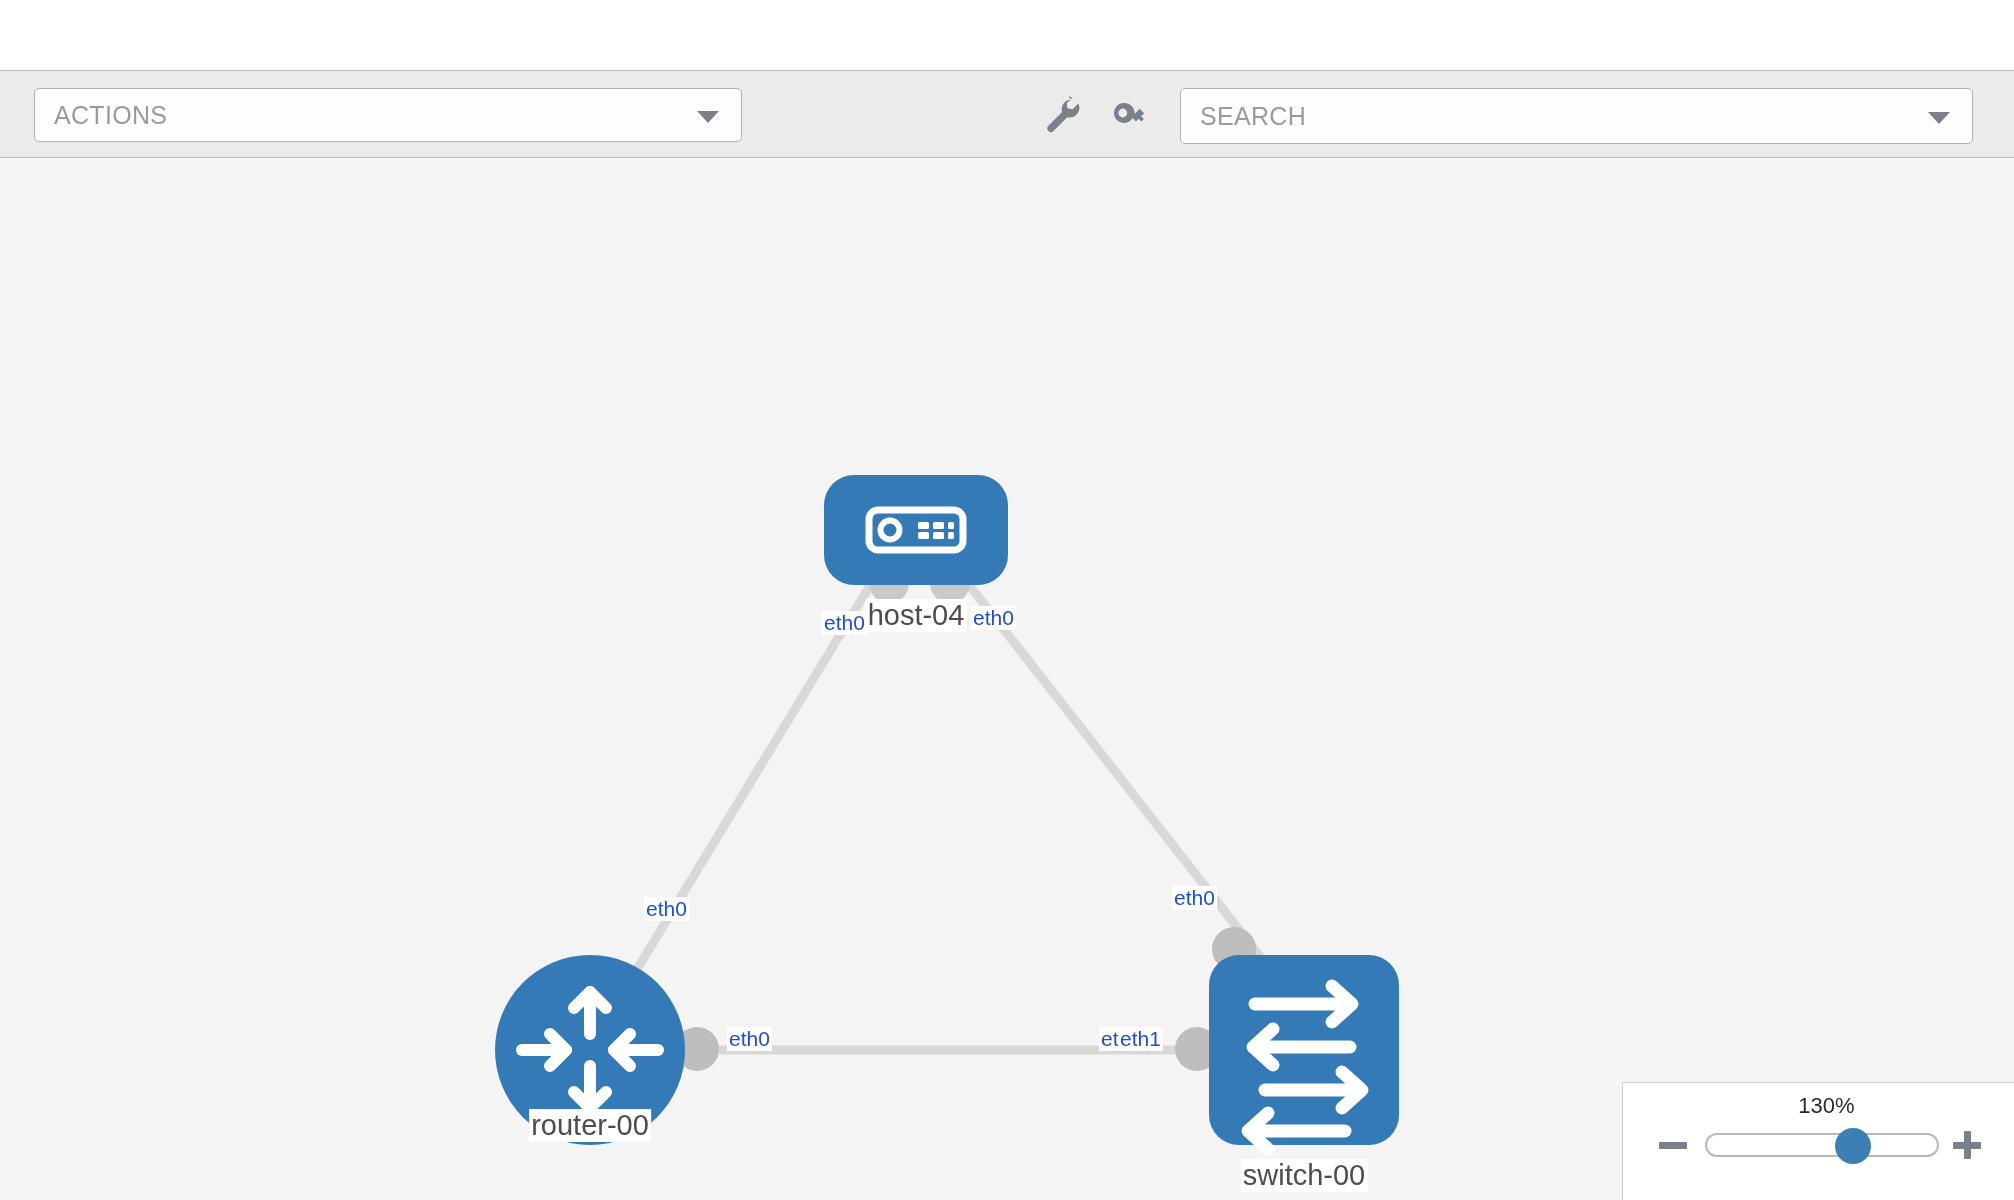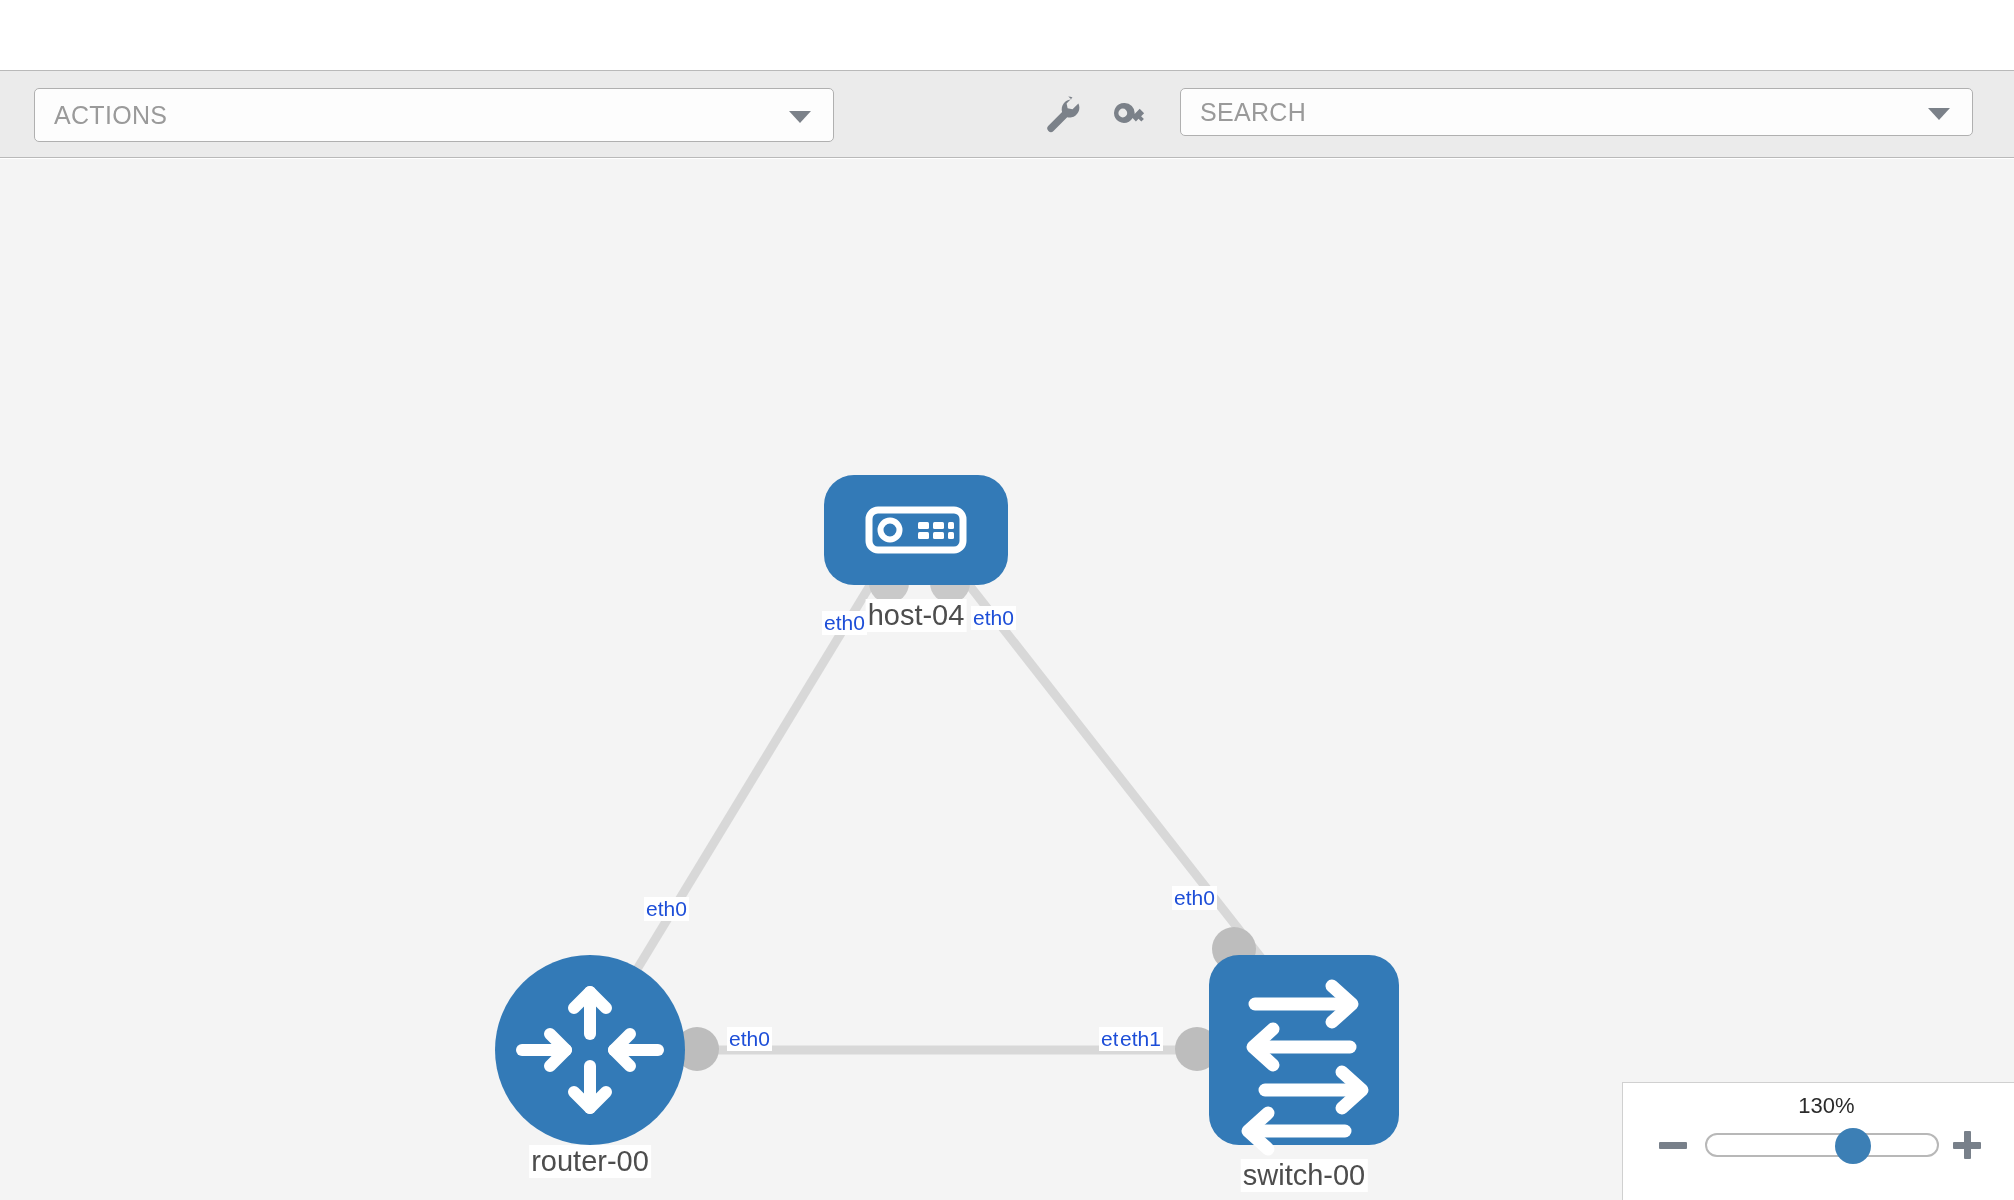--- a/index.html
+++ b/index.html
@@ -55,22 +55,22 @@
     border-bottom: 1px solid #b9b9b9;
   }
 
   .select-box {
     position: absolute;
     background: #fdfdfd;
     border: 1px solid #b0b0b0;
     border-radius: 5px;
     cursor: pointer;
   }
-  .actions-select { left: 34px; top: 17px; width: 800px; height: 54px; }
-  .search-select  { left: 1180px; top: 17px; width: 793px; height: 48px; }
+  .actions-select { left: 34px; top: 17px; width: 708px; height: 54px; }
+  .search-select  { left: 1180px; top: 17px; width: 793px; height: 56px; }
 
   .select-label {
     position: absolute;
     left: 19px; top: 50%;
     transform: translateY(-50%);
     font-size: 25px;
     color: #9a9a9a;
     letter-spacing: 0.3px;
     white-space: nowrap;
   }
@@ -268,21 +268,21 @@
           <polyline points="1273,870 1253,888 1273,906"></polyline>
           <line x1="1265" y1="931" x2="1360" y2="931"></line>
           <polyline points="1342,913 1362,931 1342,949"></polyline>
           <line x1="1345" y1="972" x2="1250" y2="972"></line>
           <polyline points="1268,954 1248,972 1268,990"></polyline>
         </g>
       </g>
     </svg>
 
     <div class="node-label" style="left:916px; top:440px;">host-04</div>
-    <div class="node-label" style="left:590px; top:986px;">router-00</div>
+    <div class="node-label" style="left:590px; top:950px;">router-00</div>
     <div class="node-label" style="left:1304px; top:1000px;text-align:center;">switch-00</div>
 
     <div class="iface-label" style="left:822px; top:452px;">eth0</div>
     <div class="iface-label" style="left:971px; top:447px;">eth0</div>
     <div class="iface-label" style="left:644px; top:738px;">eth0</div>
     <div class="iface-label" style="left:1172px; top:727px;">eth0</div>
     <div class="iface-label" style="left:727px; top:868px;">eth0</div>
     <div class="iface-label" style="left:1099px; top:868px;">eth</div>
     <div class="iface-label" style="left:1118px; top:868px;">eth1</div>
   </div>

